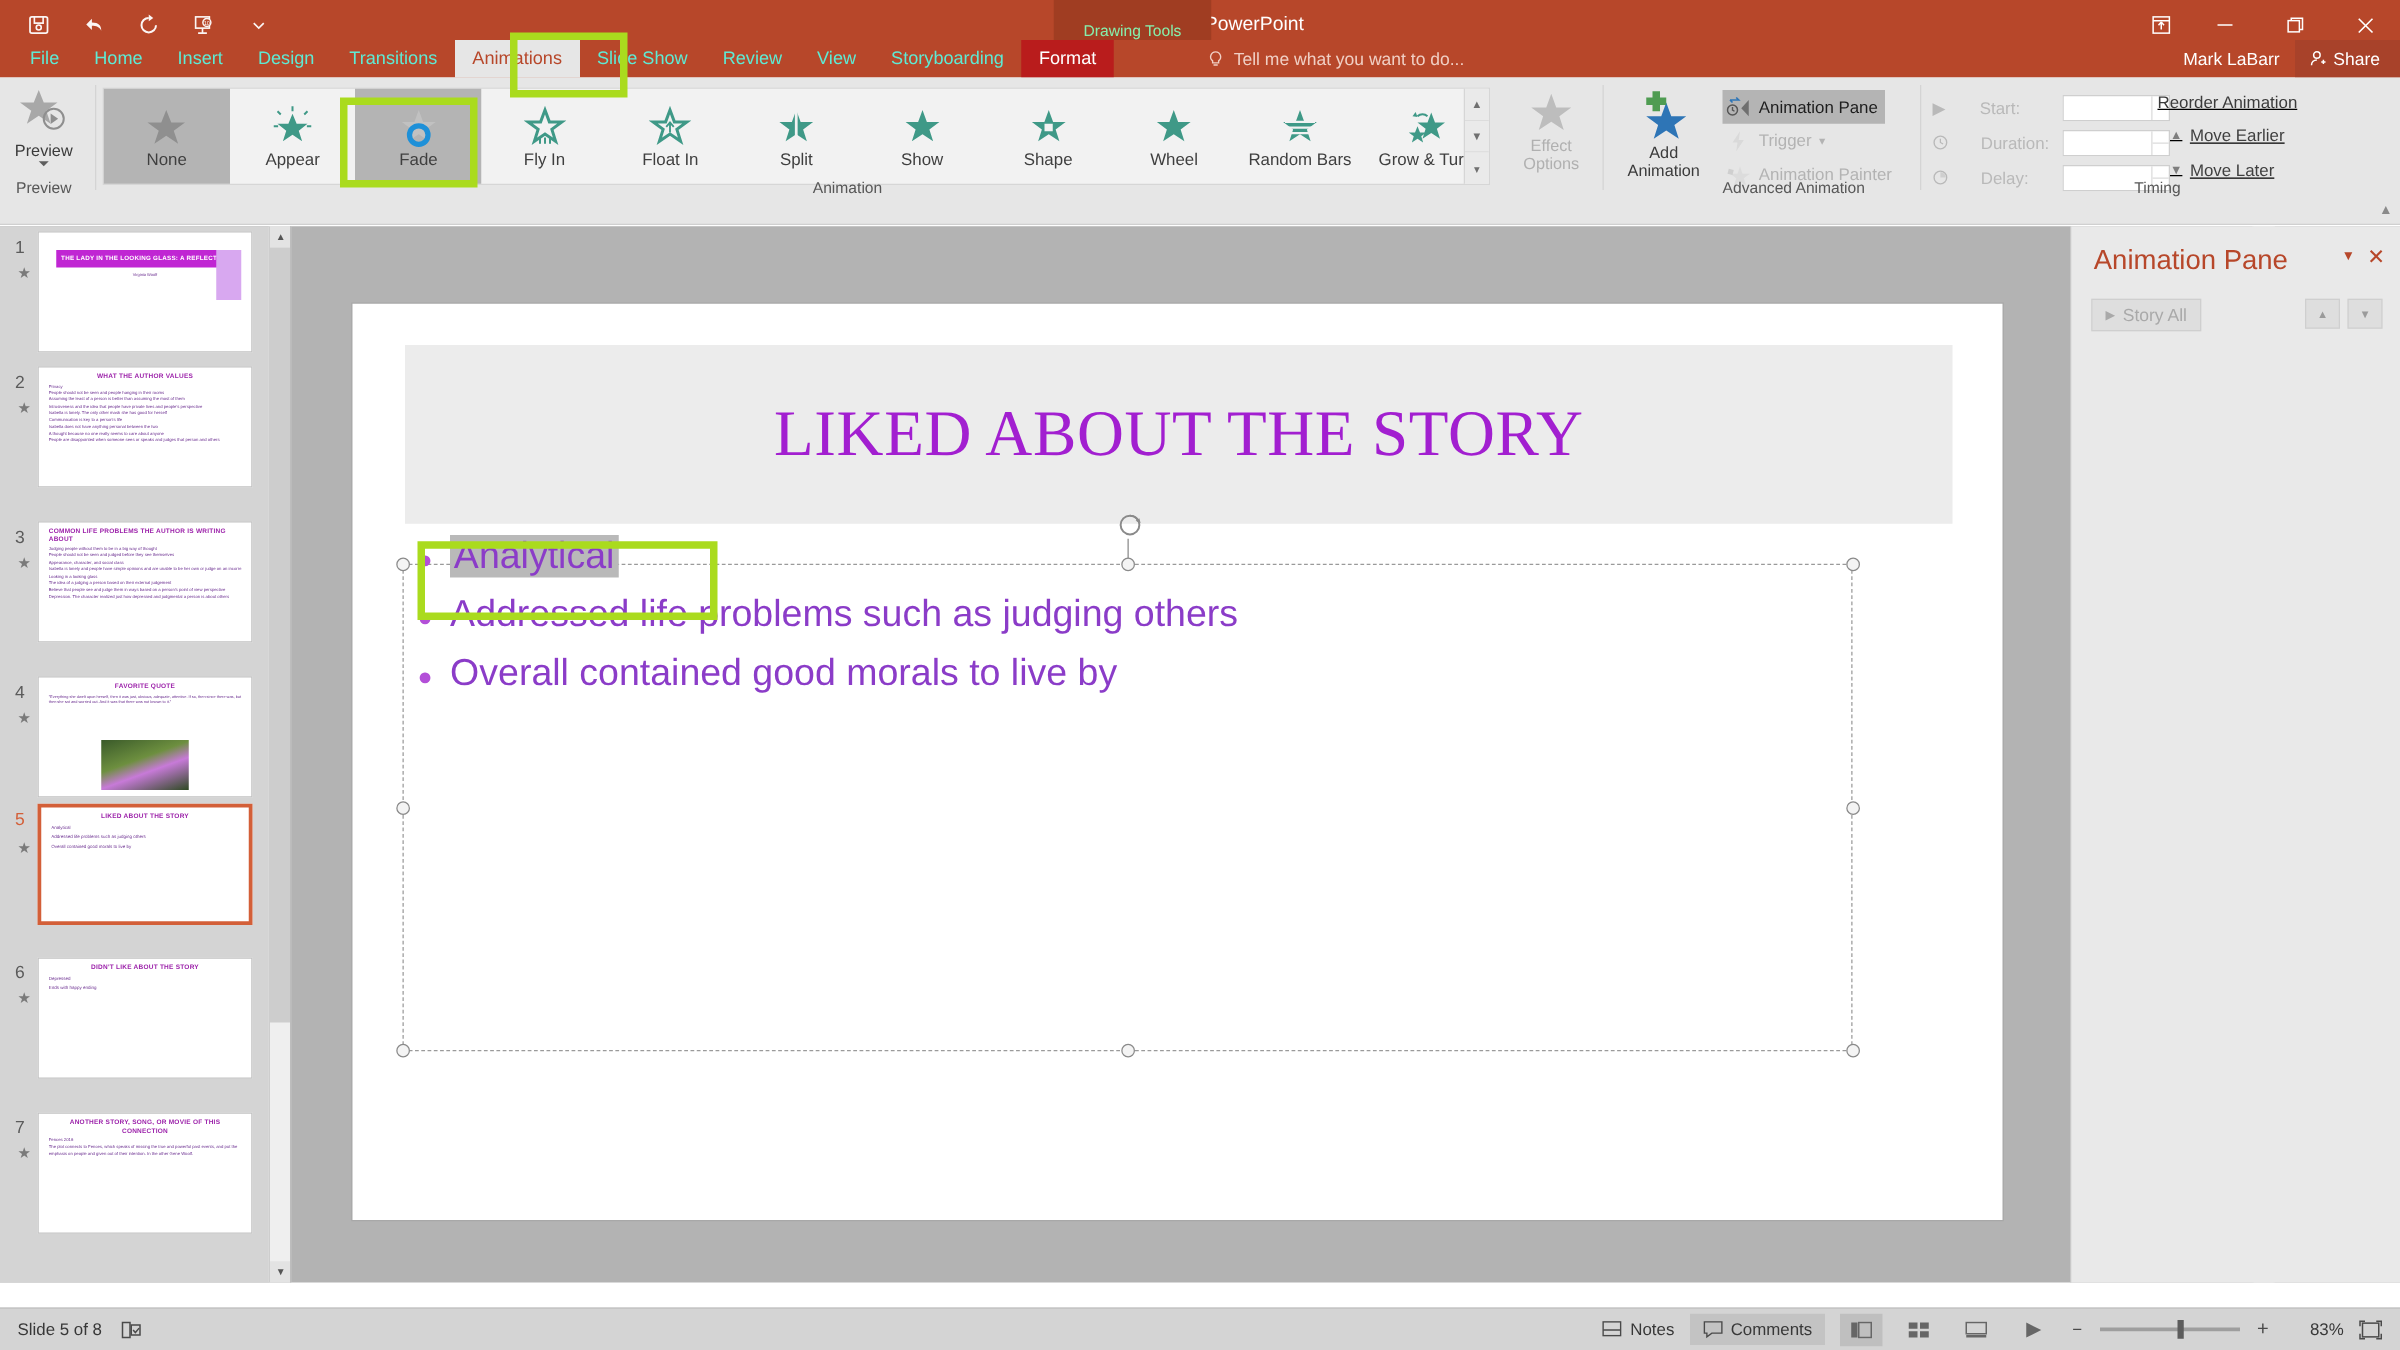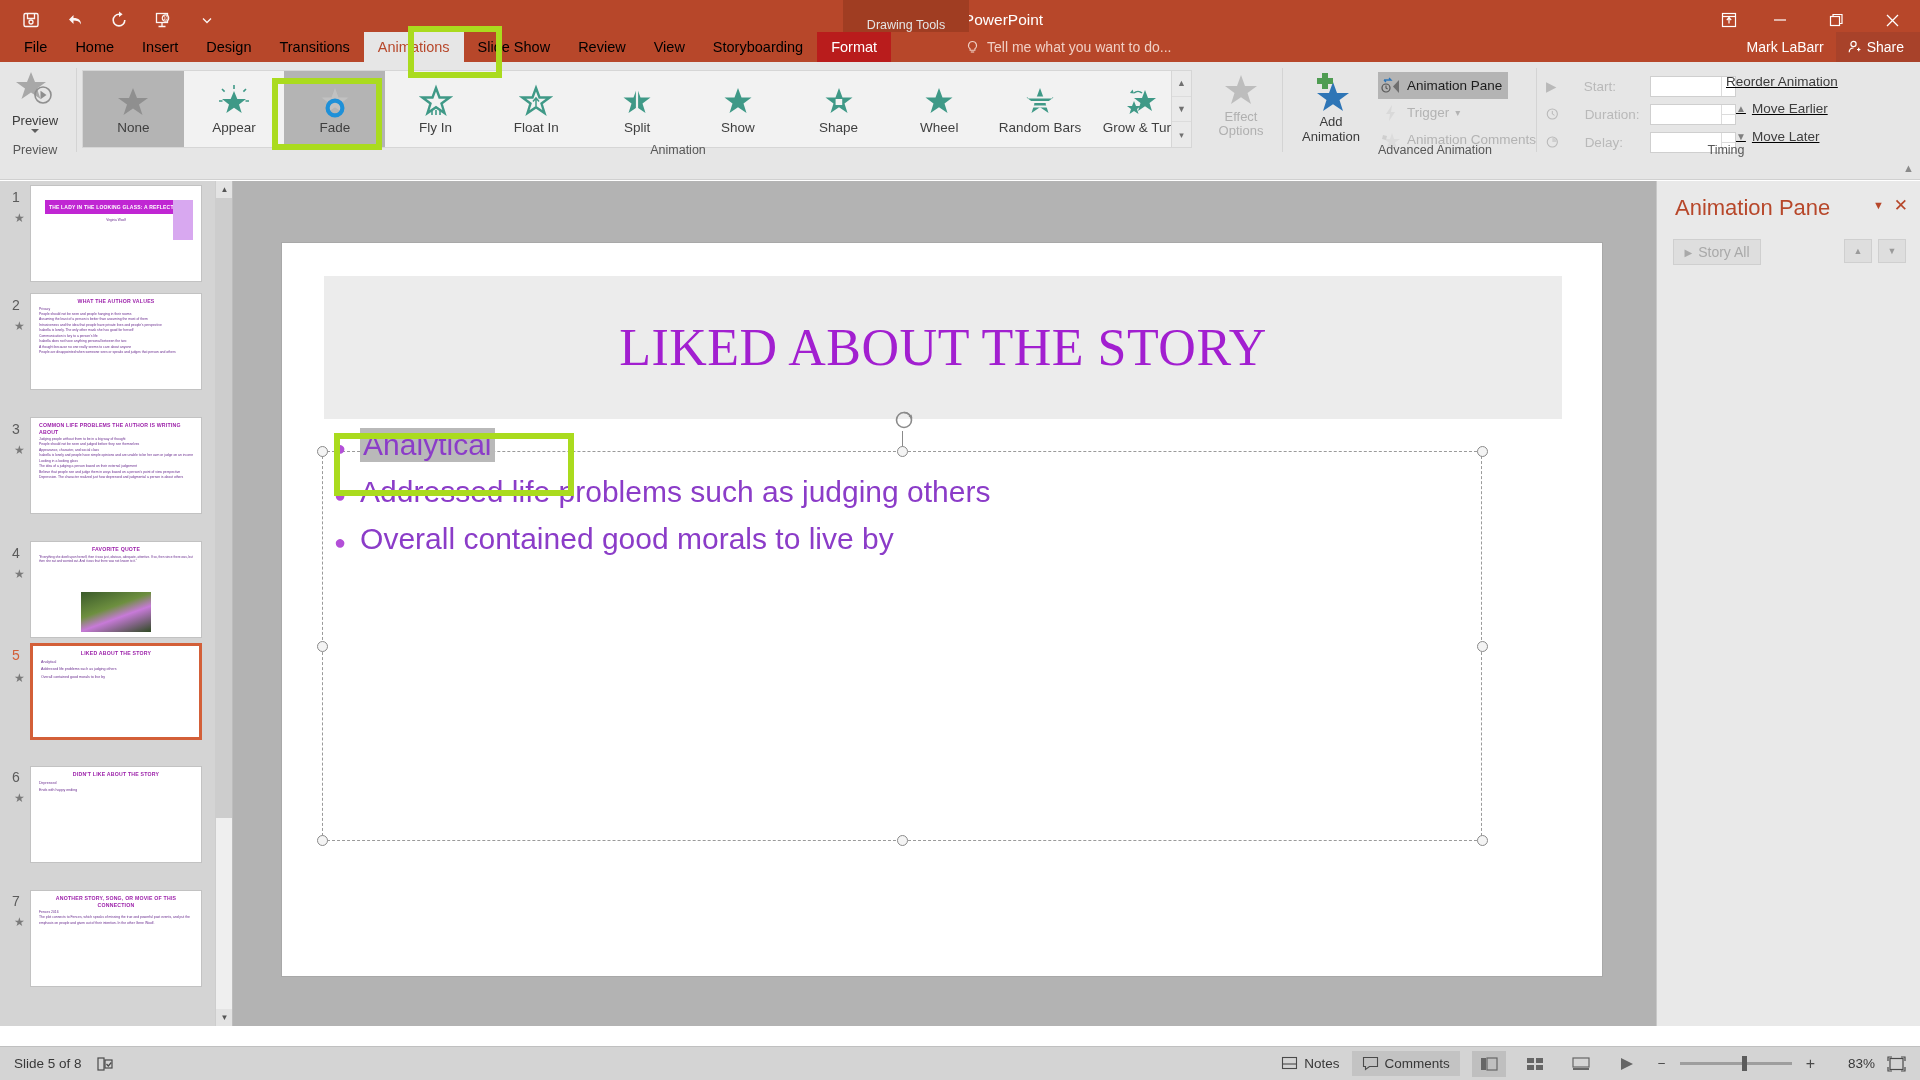--- a/index.html
+++ b/index.html
@@ -21,35 +21,35 @@
     width: 42px; height: 36px; display: flex; align-items: center; justify-content: center;
     color: #fff; opacity: .95;
   }
   .qat-btn svg { display: block; }
   .win-title {
     position: absolute; top: 0; left: 0; width: 1920px; height: 40px;
     line-height: 40px; text-align: center; color: #fff; font-size: 15.5px;
   }
   .ctxtab {
     position: absolute; top: 0px; left: 843px; width: 126px; height: 40px;
-    background: #a03d22; color: #e5e5e5; font-size: 12.5px;
+    background: #a03d22; color: #86efac; font-size: 12.5px;
     display: flex; align-items: flex-end; justify-content: center; padding-bottom: 8px;
   }
   .wincontrols { position: absolute; top: 0; right: 0; height: 40px; display: flex; align-items: center; }
   .wc { width: 56px; height: 40px; display: flex; align-items: center; justify-content: center; color: #fff; }
   .ribbon-opt { width: 46px; height: 40px; display: flex; align-items: center; justify-content: center; color:#fff; }
 
   
   .tabstrip {
     position: absolute; top: 32px; left: 0; width: 1920px; height: 30px;
     background: #b7472a;
   }
   .tabs { position: absolute; left: 10px; top: 0; height: 30px; display: flex; align-items: stretch; }
   .tab {
-    padding: 0 14px; height: 30px; line-height: 30px; color: #000000; font-size: 14.5px; white-space: nowrap;
+    padding: 0 14px; height: 30px; line-height: 30px; color: #5eead4; font-size: 14.5px; white-space: nowrap;
   }
   .tab.active { background: #e6e6e6; color: #b7472a; }
   .tab.ctx { background: #b91c1c; color: #fff; }
   .tellme {
     position: absolute; left: 965px; top: 0; height: 30px; line-height: 30px;
     color: #f0cfc4; font-size: 14px; display: flex; align-items: center; gap: 7px;
   }
   .tellme .bulb { display:block; }
   .user-area {
     position: absolute; right: 0; top: 0; height: 30px; display: flex; align-items: center; gap: 0;
@@ -456,21 +456,21 @@
               <path d="M11 2L5 11h4l-1 7 6-9h-4z" fill="#d9d9d9"></path>
             </svg>
           <span>Trigger</span>
           <span style="font-size:10px;">▾</span>
         </div>
         <div class="adv-row dim">
           <svg width="20" height="20" viewBox="0 0 20 20">
               <path d="M11 3 L13 9 L19 9 L14 12.5 L16 18.5 L11 15 L6 18.5 L8 12.5 L3 9 L9 9 Z" fill="#dcdcdc"></path>
               <path d="M2 5l4 1-1 4-4-1z" fill="#cfcfcf"></path>
             </svg>
-          <span>Animation Comments</span>
+          <span>Animation Painter</span>
         </div>
       </div>
       <div class="grp-label" style="left:1290px; width:290px;">Advanced Animation</div>
       <div class="grp-sep" style="left:1536px;"></div>
 
       <div class="timing">
         <div class="t-row">
           <span style="width:13px;">▶</span>
           <span class="t-label">Start:</span>
           <span class="t-field">

